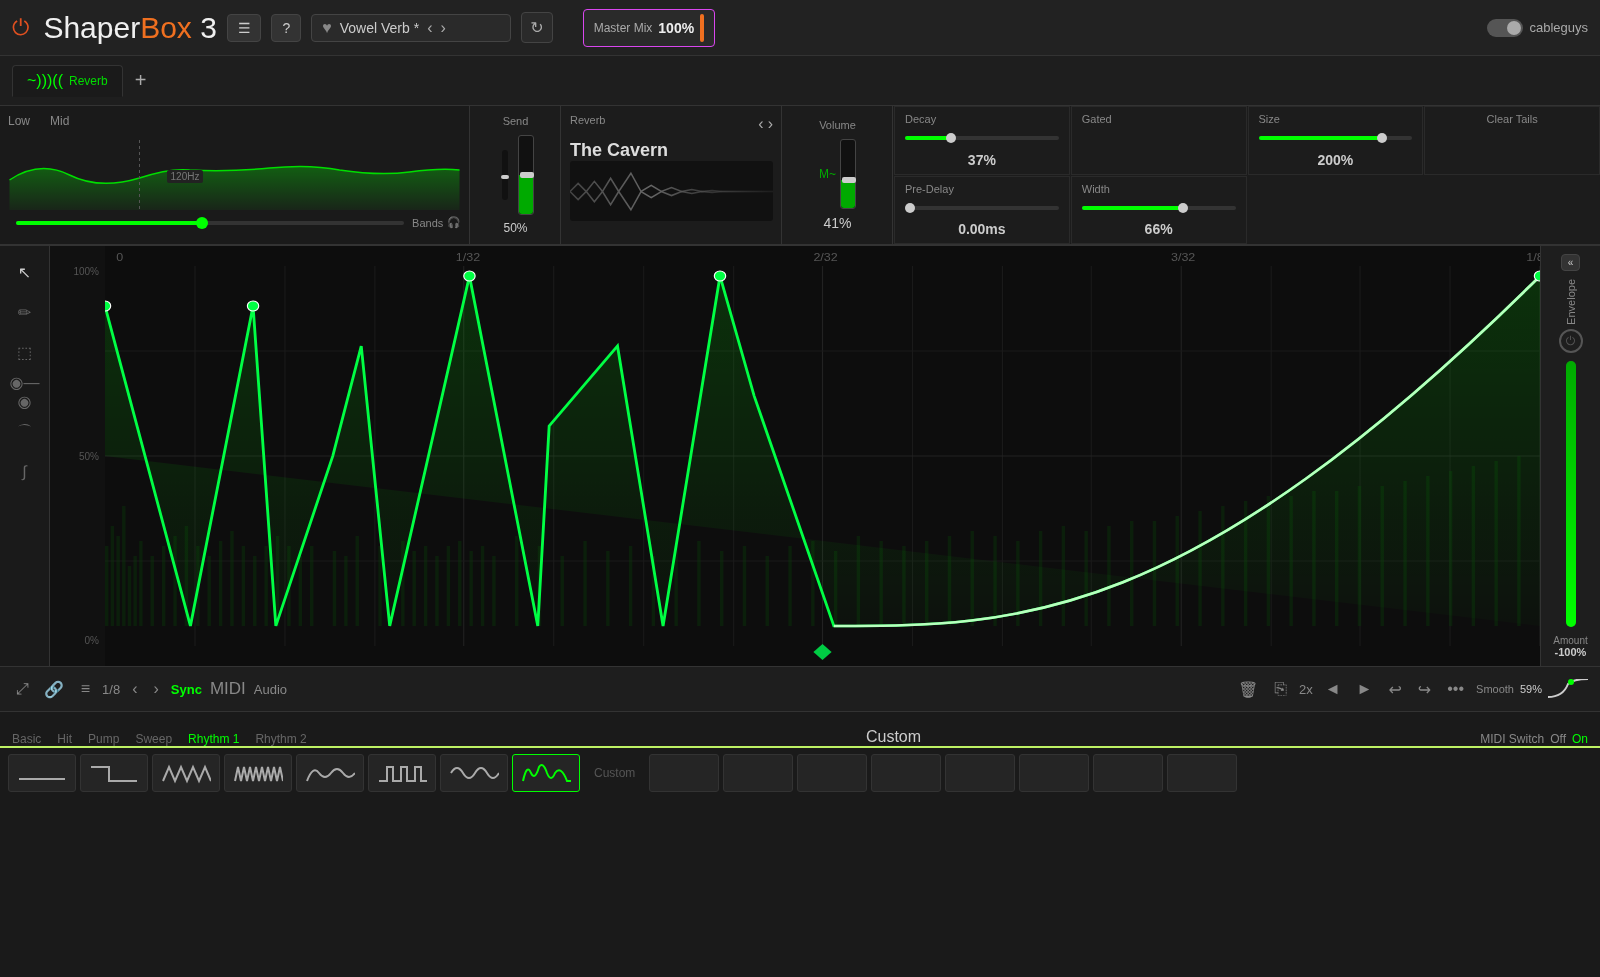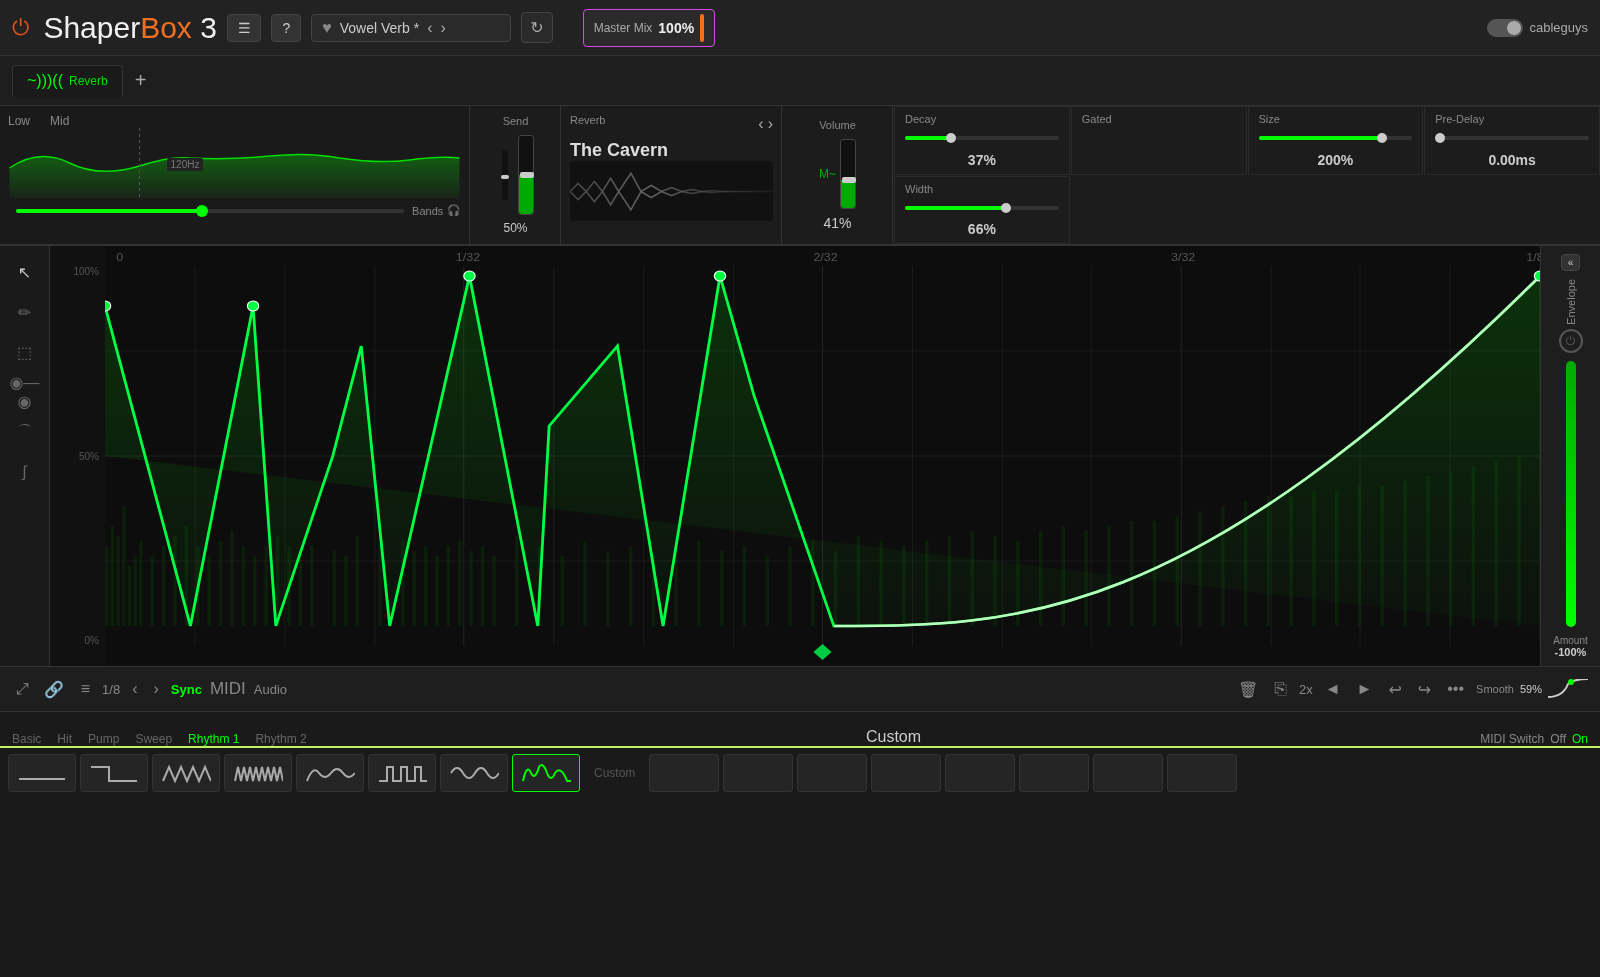--- a/index.html
+++ b/index.html
@@ -158,21 +158,21 @@
       background: #1a1a1a;
       border-right: 1px solid #333;
       position: relative;
       padding: 8px;
     }
     .eq-labels {
       display: flex;
       gap: 20px;
       font-size: 12px;
       color: #888;
-      margin-bottom: 0;
+      margin-bottom: 12px;
     }
     .eq-canvas {
       width: 100%;
       height: 70px;
       position: relative;
     }
     .eq-freq-label {
       position: absolute;
       font-size: 10px;
       color: #777;
@@ -669,20 +669,23 @@
     <div class="param-cell">
       <div class="param-label">Size</div>
       <div class="horiz-slider">
         <div class="horiz-slider-fill" style="width:80%;"></div>
         <div class="horiz-slider-thumb" style="left:calc(80% - 5px);"></div>
       </div>
       <div class="param-value">200%</div>
     </div>
 
 
+    <div class="param-cell">
+      <div class="clear-tails-btn">Clear Tails</div>
+    </div>
 
     <div class="param-cell">
       <div class="param-label">Pre-Delay</div>
       <div class="horiz-slider">
         <div class="horiz-slider-fill" style="width:0%;"></div>
         <div class="horiz-slider-thumb" style="left:0px;"></div>
       </div>
       <div class="param-value">0.00ms</div>
     </div>
 

